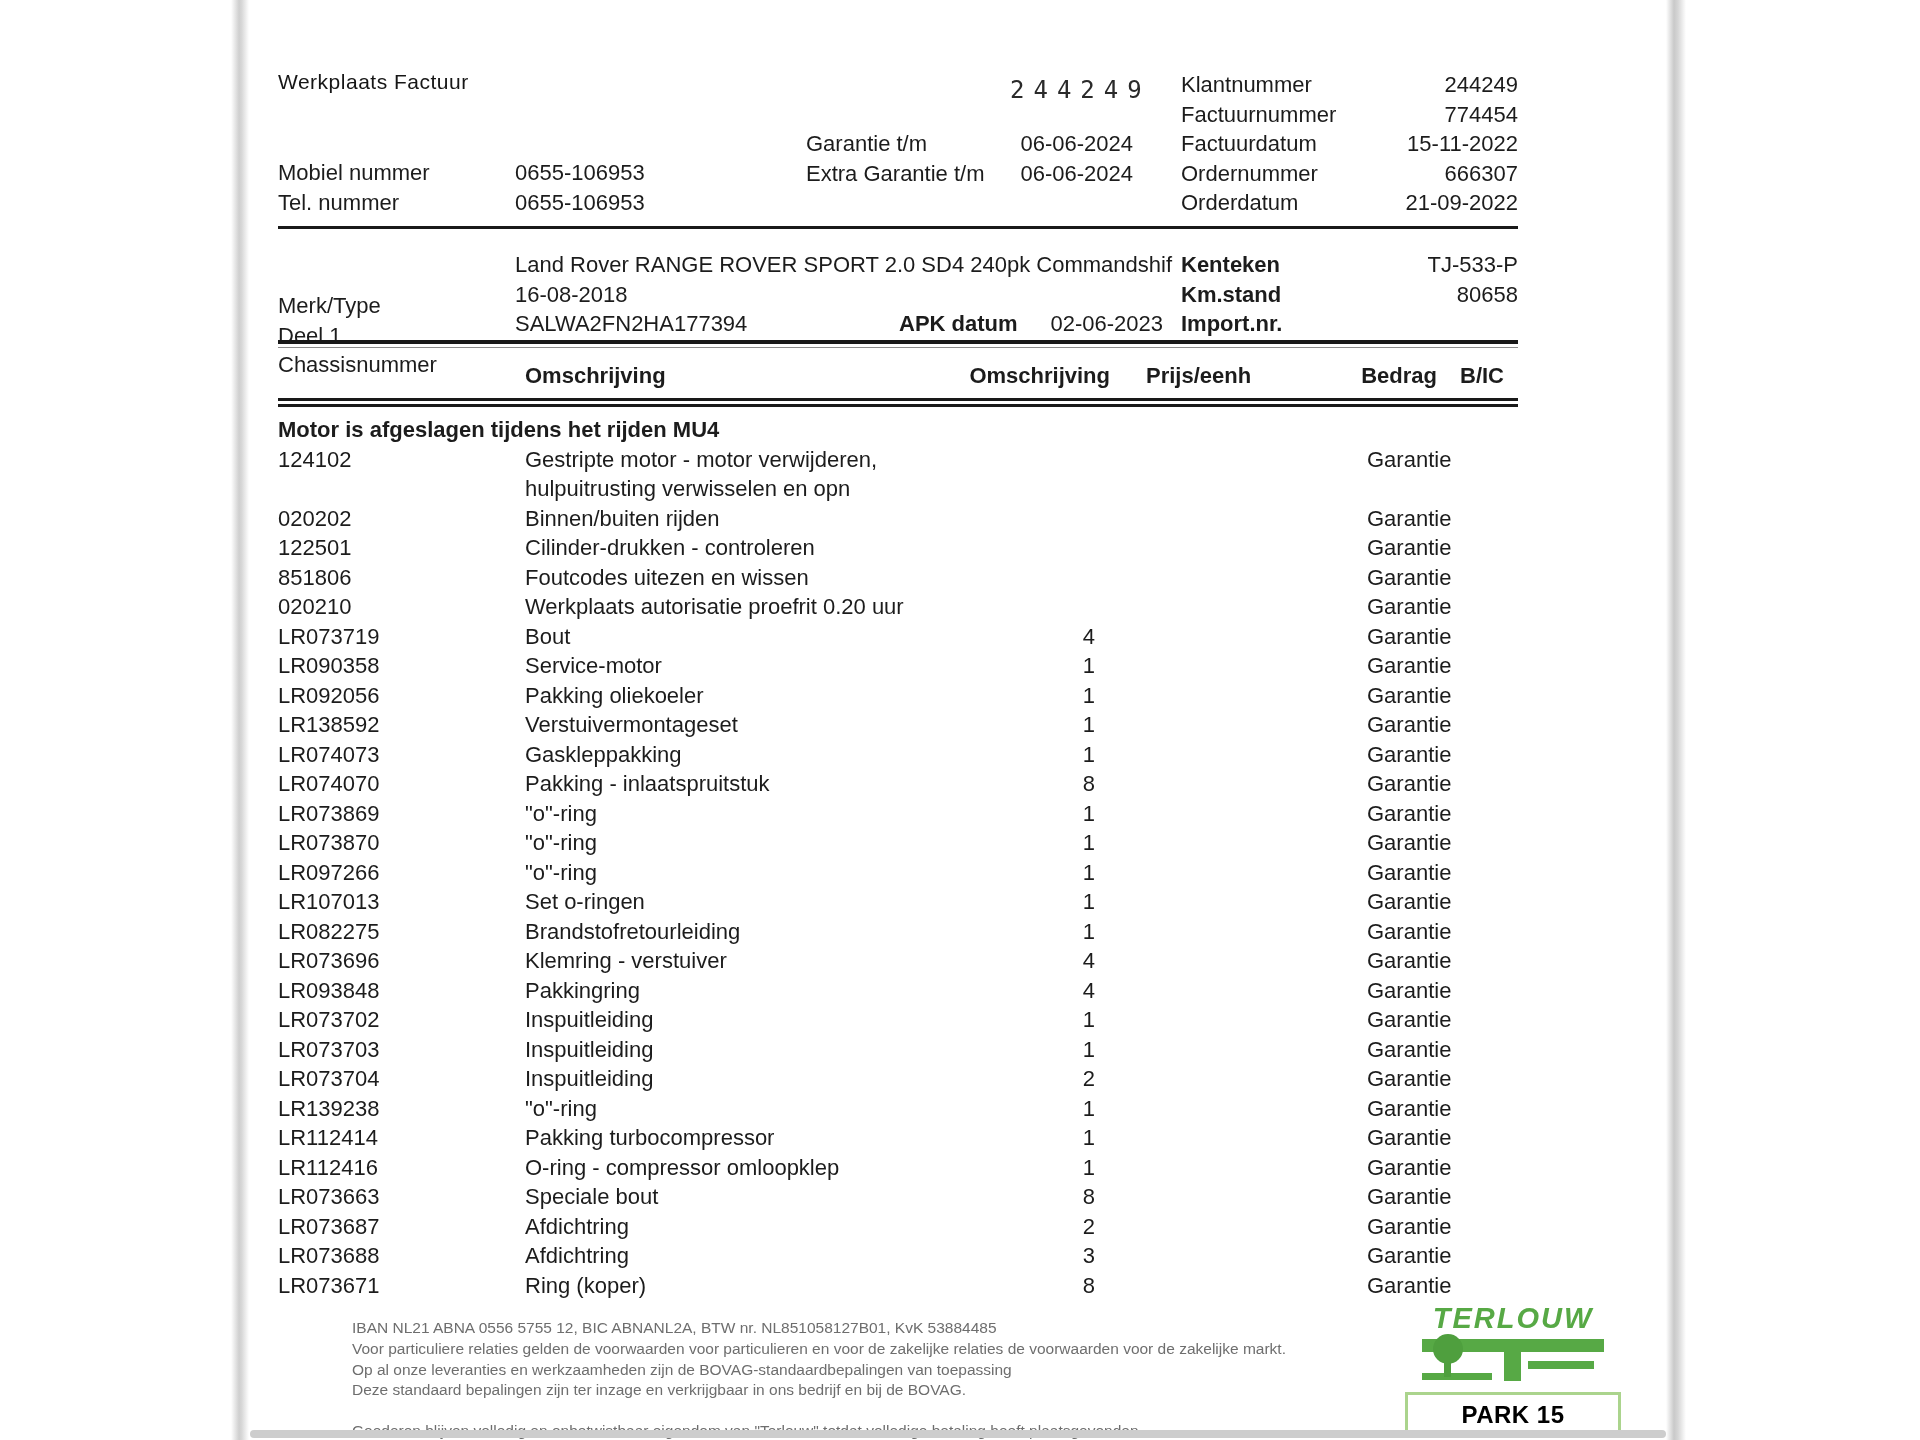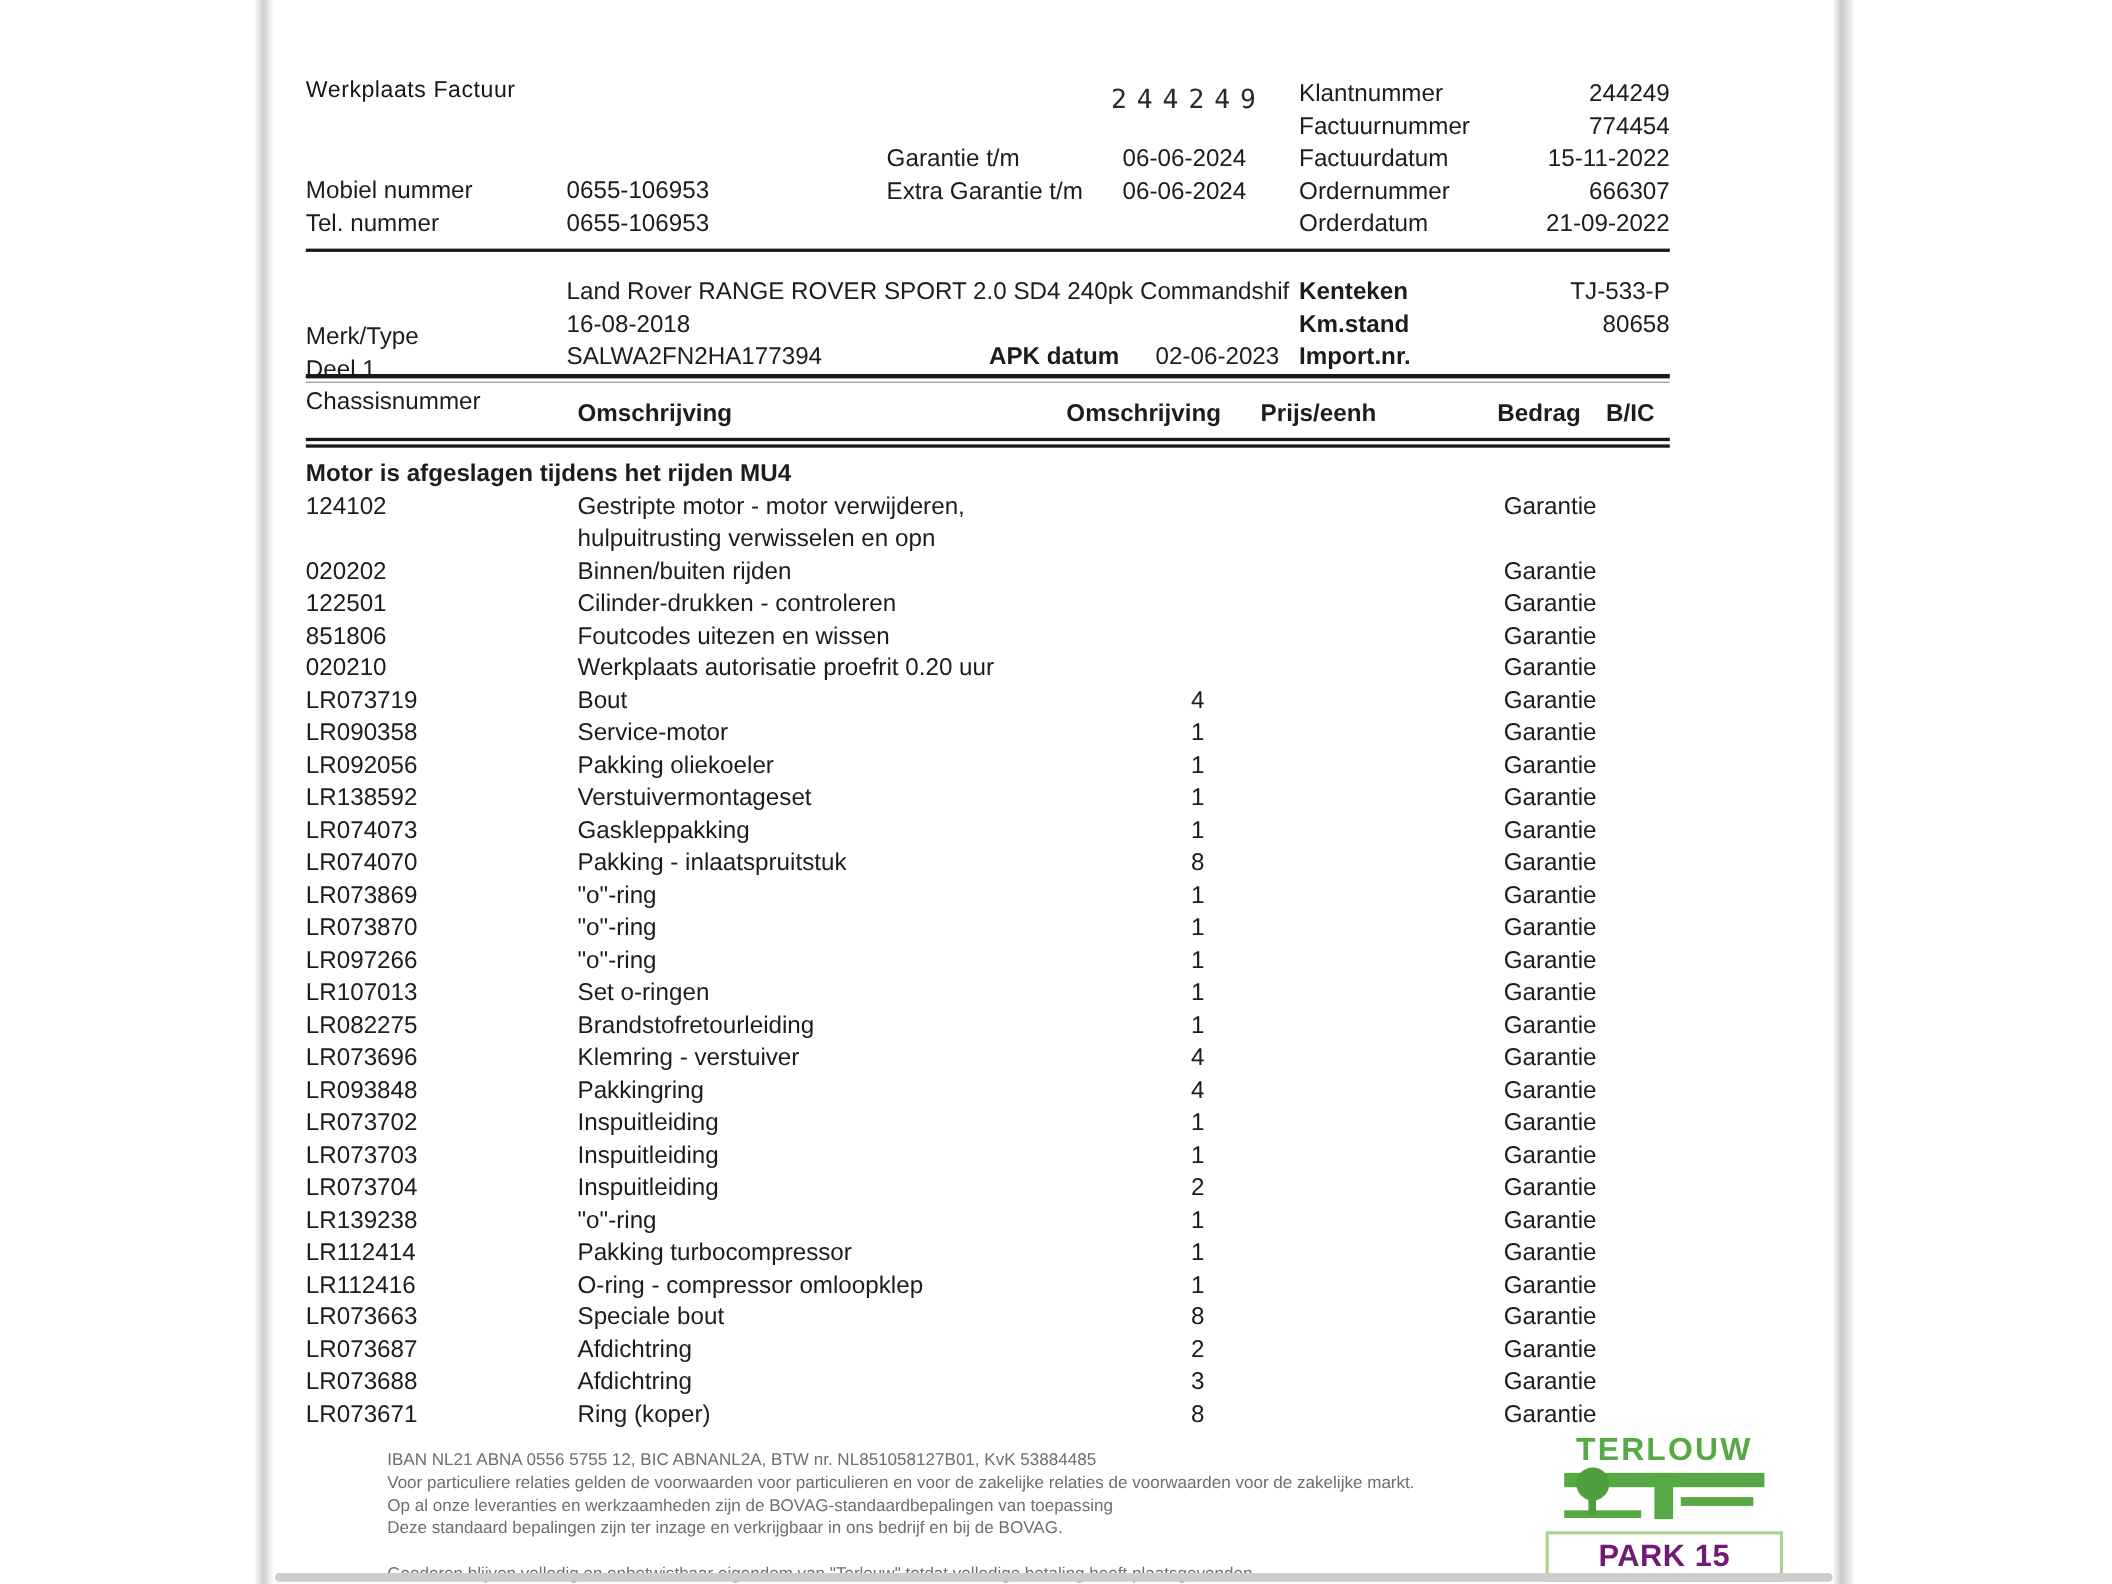--- a/index.html
+++ b/index.html
@@ -52,24 +52,24 @@
   .table .section{font-weight:bold;}
   .cell-code{position:absolute;left:0;}
   .cell-desc{position:absolute;left:247px;}
   .cell-qty{position:absolute;right:423px;}
   .cell-amount{position:absolute;left:1089px;}
 
   .footer{position:absolute;left:104px;top:1318px;width:1010px;font-size:15.5px;line-height:20.8px;color:#6e6e6e;}
   .footer .retention{margin-top:20px;}
 
   .logo{position:absolute;left:1157px;top:1303px;width:216px;text-align:center;}
-  .logo-name{font-size:29px;font-weight:700;color:#57a945;letter-spacing:2px;line-height:30px;}
+  .logo-name{font-size:29px;font-weight:700;color:#57a945;letter-spacing:2px;line-height:30px;font-style:italic;}
   .logo-art{display:block;margin:0 auto;}
   .logo-box{box-sizing:border-box;margin-top:1px;border:3px solid #abd48d;padding:2px 2px;width:216px;}
-  .park{font-size:28px;font-weight:800;color:#701a75;letter-spacing:.5px;line-height:36px;}
+  .park{font-size:24px;font-weight:800;color:#000000;letter-spacing:.5px;line-height:36px;}
 </style>
 </head>
 <body>
 
 <div class="artboard">
 
   <div class="edge edge-left"></div>
   <div class="edge edge-right"></div>
 
   <div class="content">

